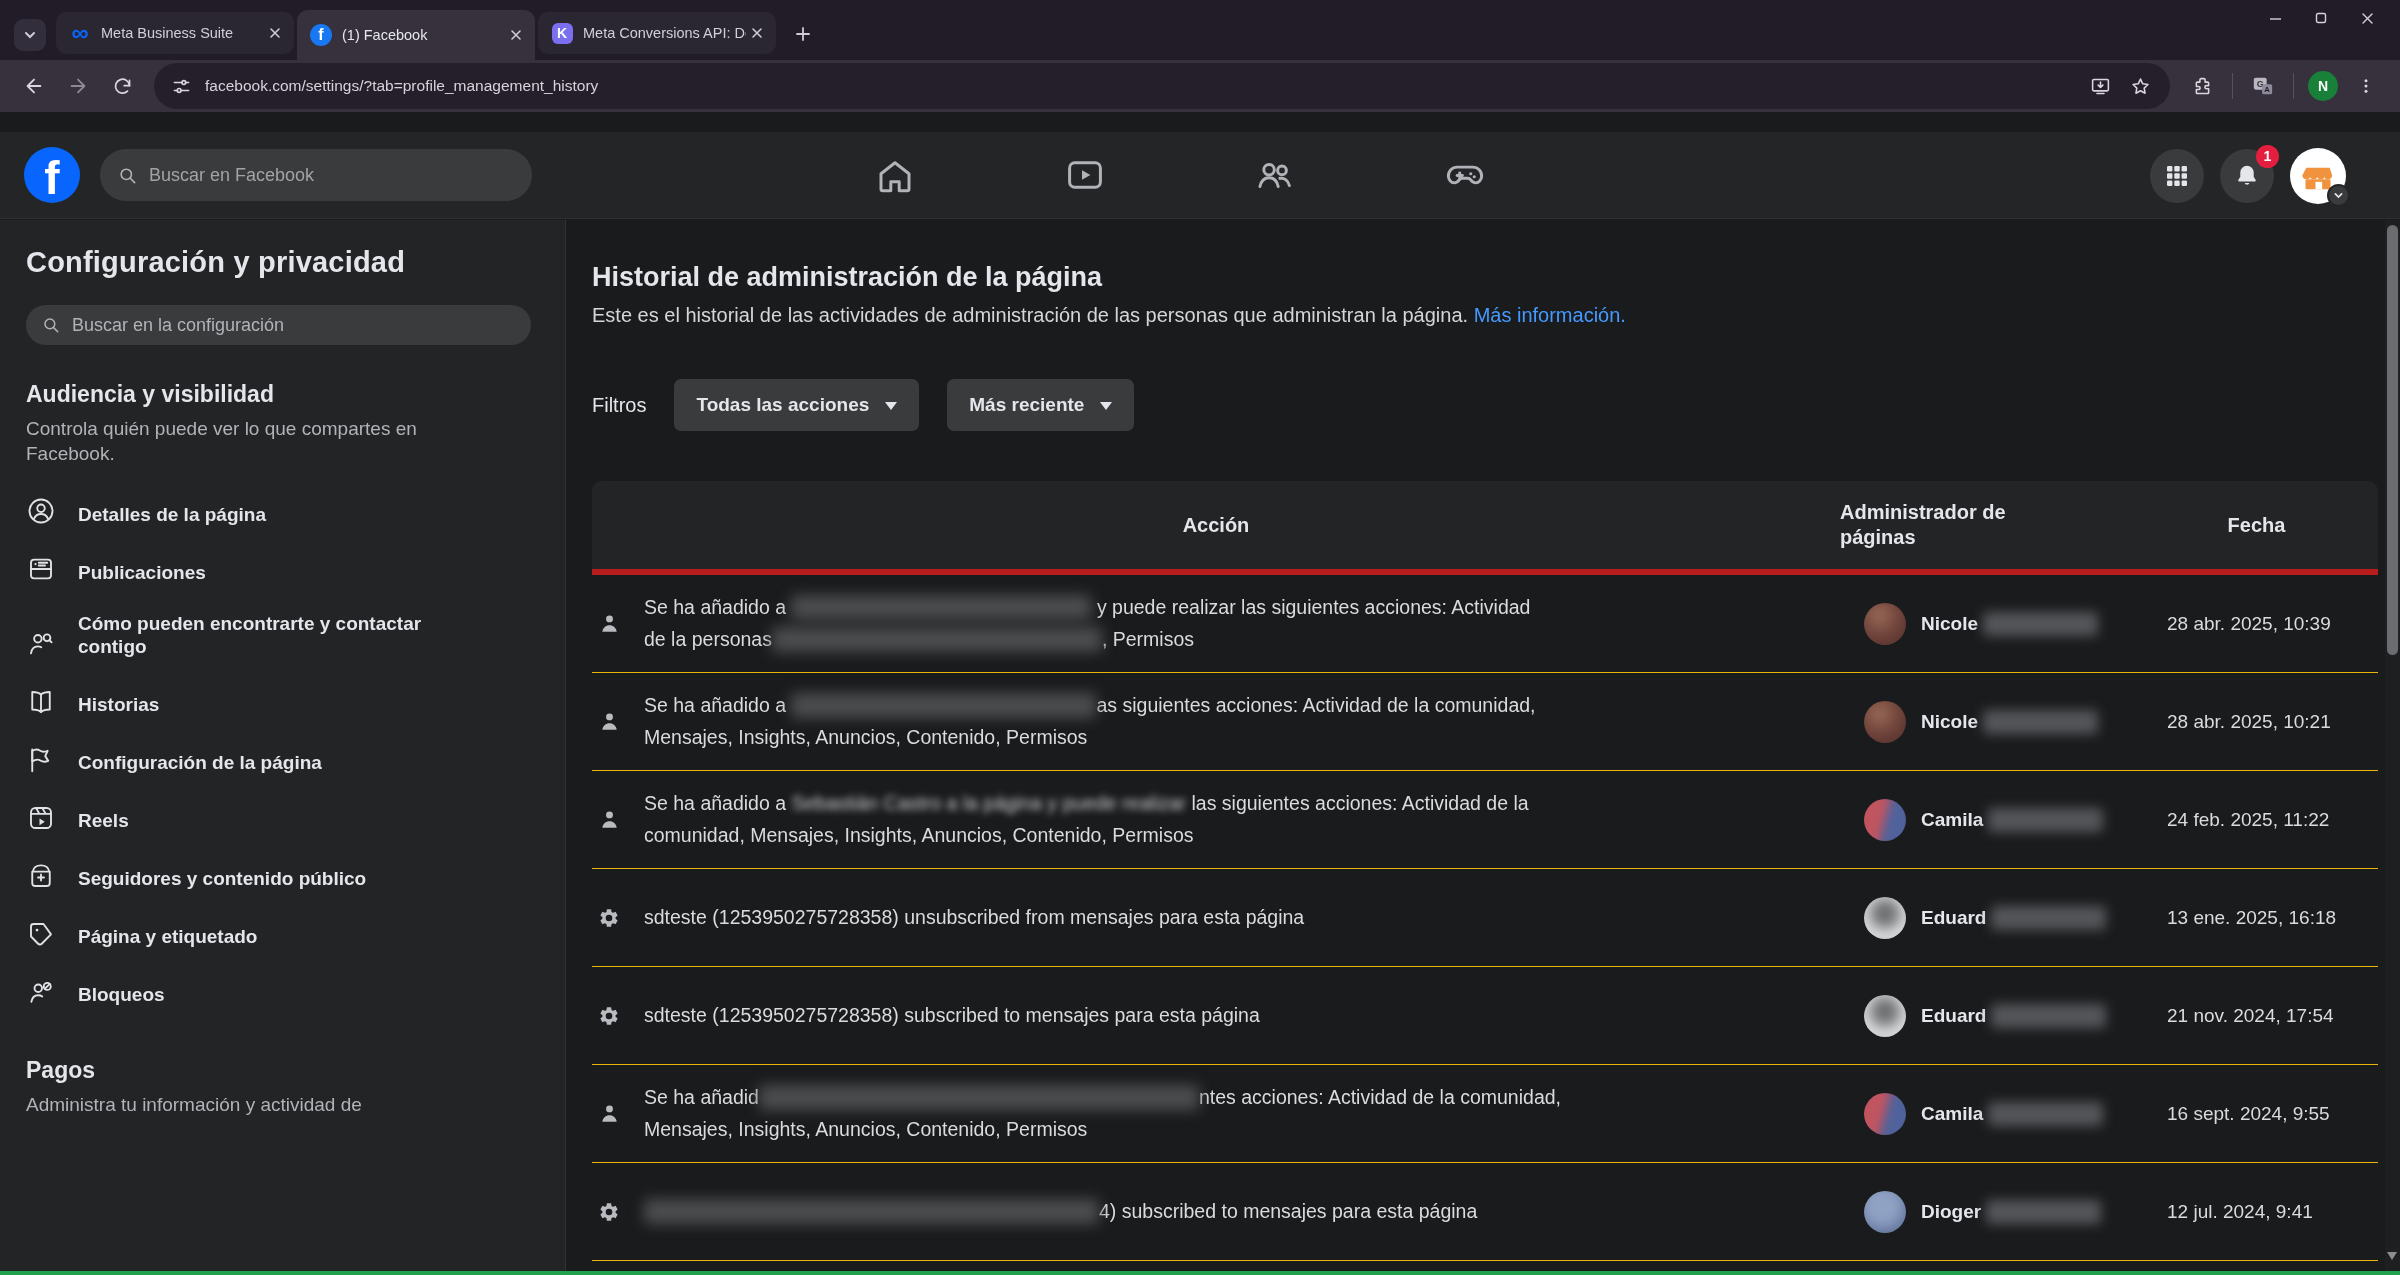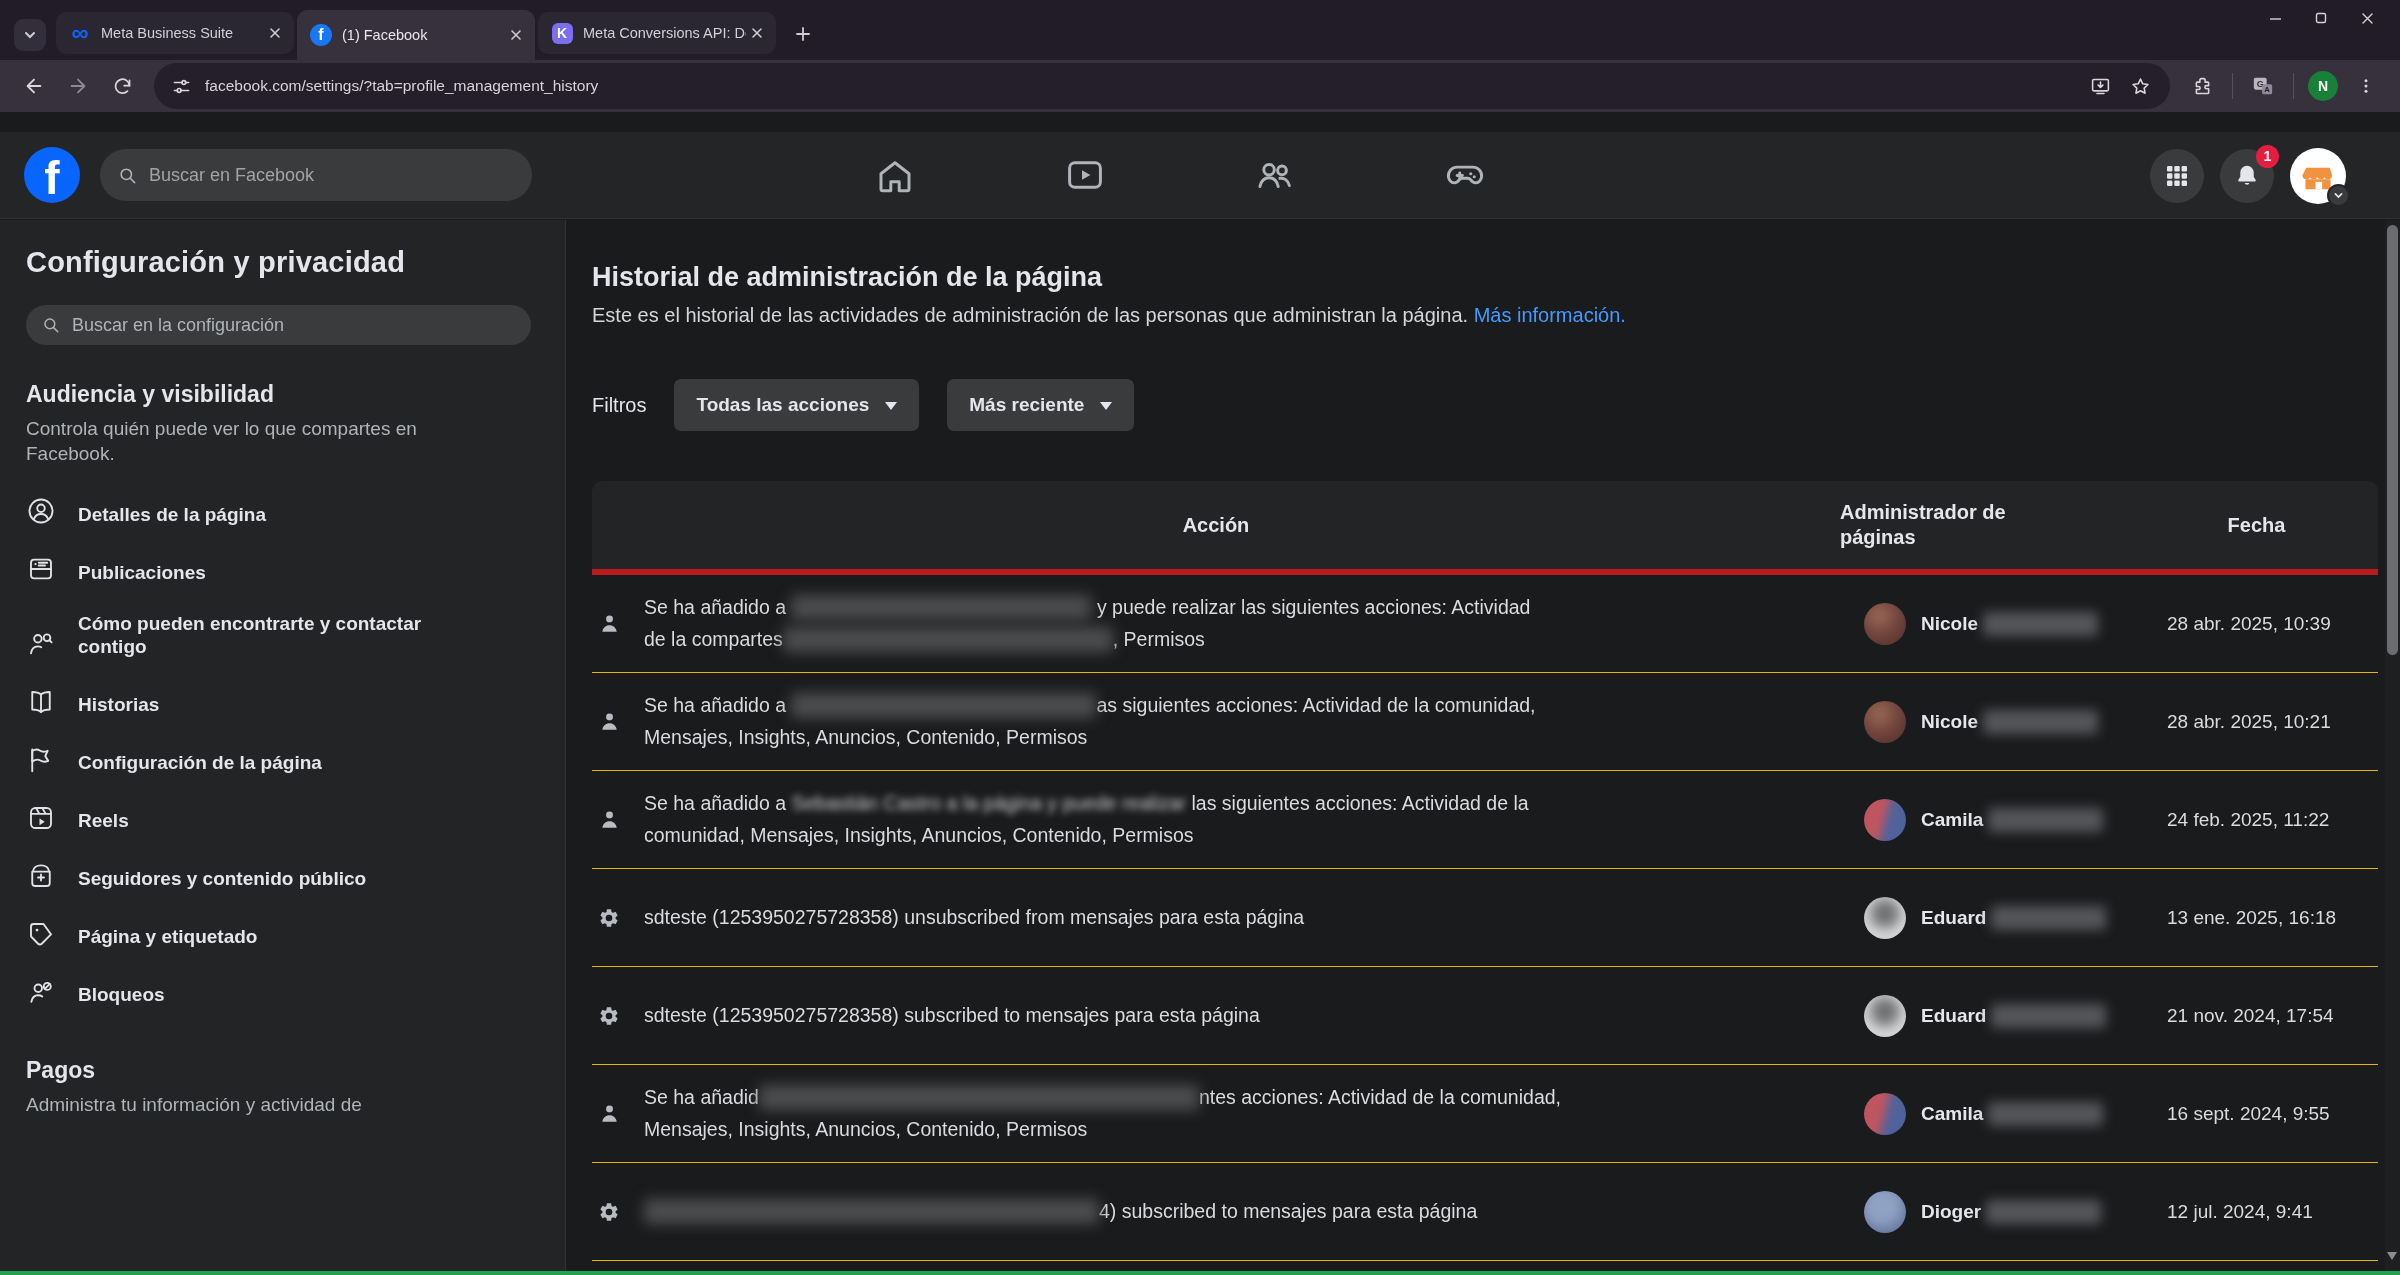--- a/index.html
+++ b/index.html
@@ -500,21 +500,21 @@
         <div class="h-date">Fecha</div>
       </div>
       <div id="rows">
   <div class="t-row">
     <div class="c-icon">
               <svg viewBox="0 0 24 24" width="23" height="23" fill="currentColor">
                 <circle cx="12" cy="7.2" r="3.6"></circle>
                 <path d="M4.5 20.5c.6-4.2 3.6-6.8 7.5-6.8s6.9 2.6 7.5 6.8z"></path>
               </svg>
             </div>
-    <div class="c-action"><span>Se ha añadido a </span><span class="blur-block" style="width: 300px;"></span><span> y puede realizar las siguientes acciones: Actividad</span><br><span>de la compartes</span><span class="blur-block" style="width: 330px;"></span><span>, Permisos</span></div>
+    <div class="c-action"><span>Se ha añadido a </span><span class="blur-block" style="width: 300px;"></span><span> y puede realizar las siguientes acciones: Actividad</span><br><span>de la personas</span><span class="blur-block" style="width: 330px;"></span><span>, Permisos</span></div>
     <div class="c-gap"></div>
     <div class="c-admin">
       <span class="avatar avatar-nicole">
                 <span class="av-in"></span>
               </span>
       <span class="adm-name">Nicole</span>
       <span class="name-blur"></span>
     </div>
     <div class="c-date">28 abr. 2025, 10:39</div>
   </div>

